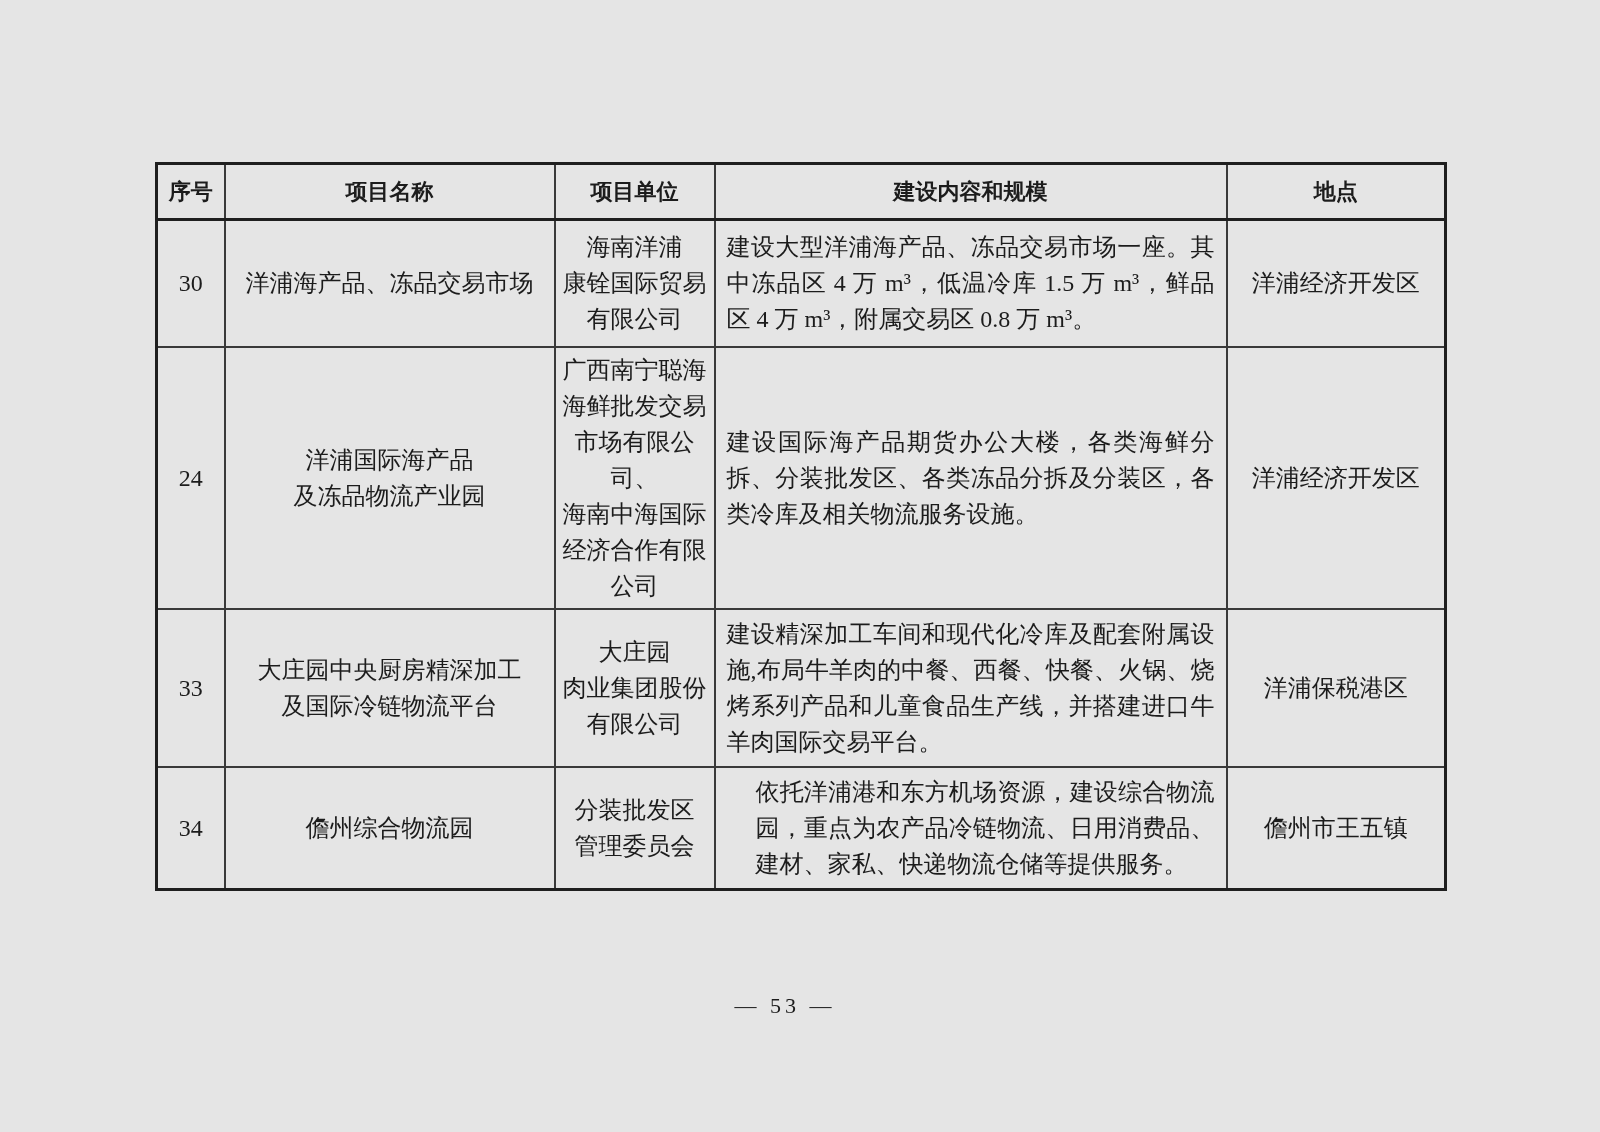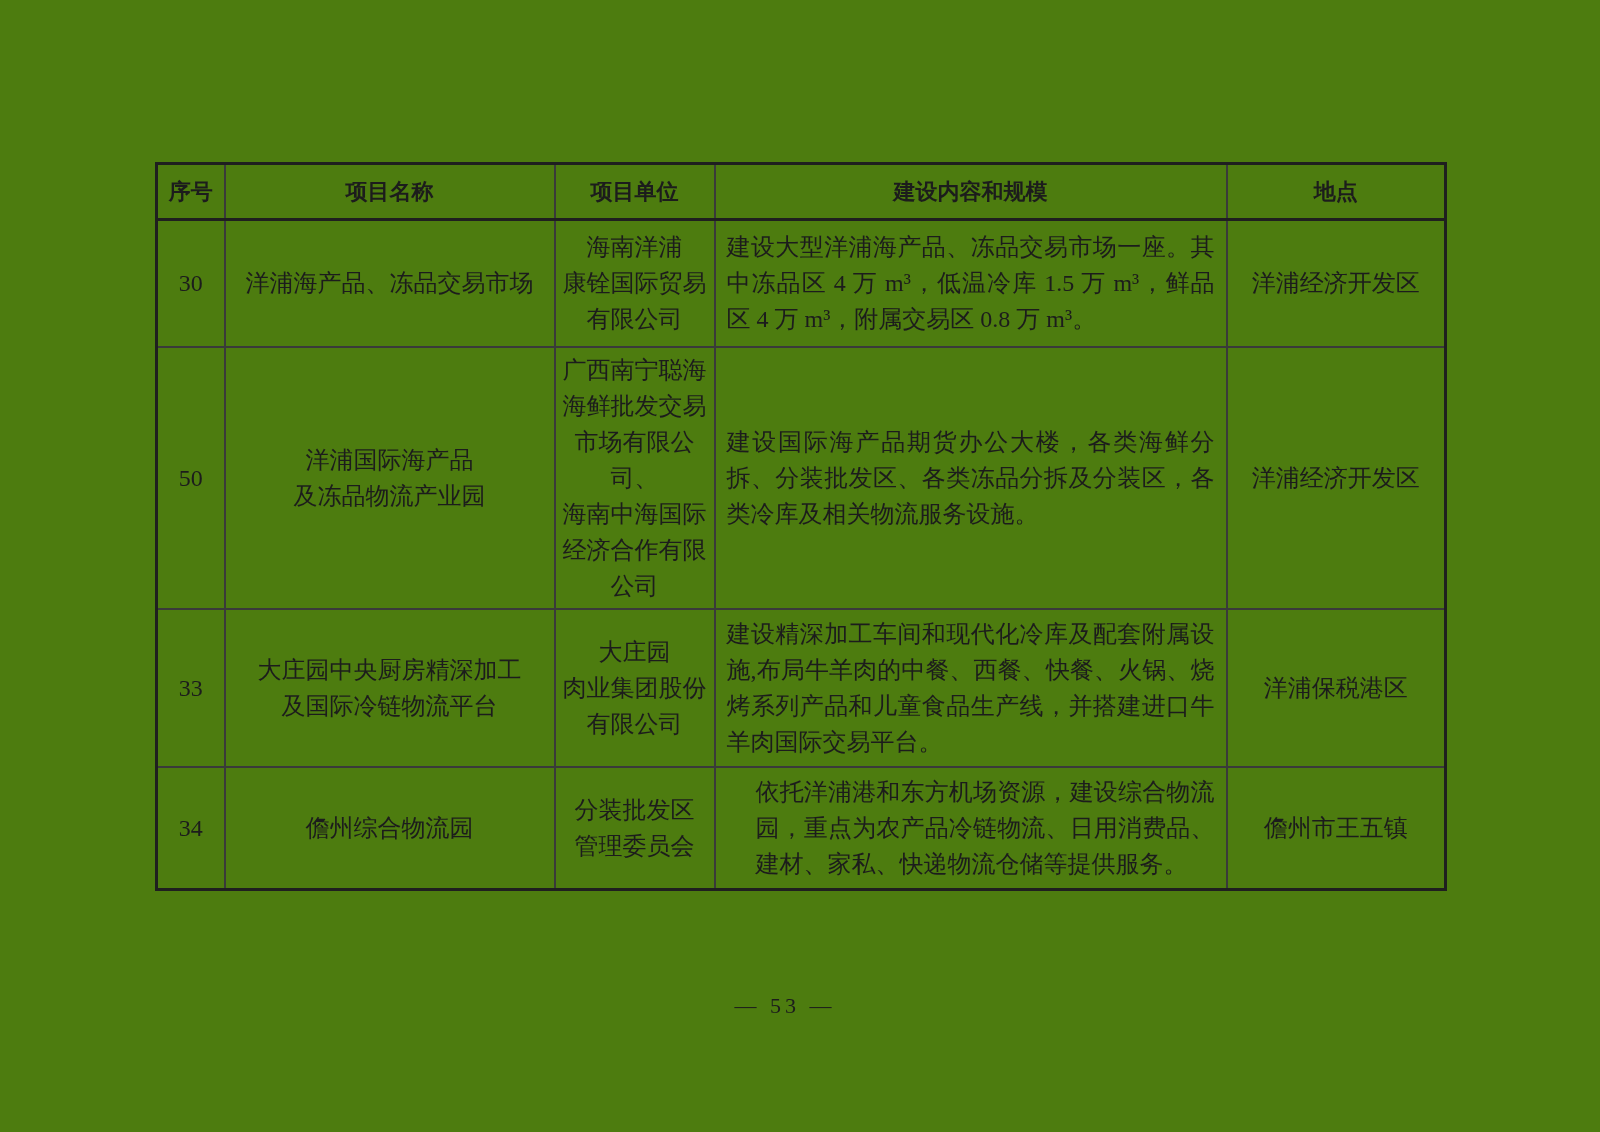--- a/index.html
+++ b/index.html
@@ -8,21 +8,21 @@
     height: 1132px;
     background: #ffffff;
     font-family: "Liberation Serif", "DejaVu Serif", serif;
     color: #1a1a1a;
     position: relative;
   }
   .page {
     position: relative;
     width: 1600px;
     height: 1132px;
-    background: #4d7c0f;
+    background: #e5e5e5;
     overflow: hidden;
   }
   table.project-table {
     position: absolute;
     left: 155px;
     top: 162px;
     width: 1289px;
     border-collapse: collapse;
     table-layout: fixed;
     border: 3px solid #1f1f1f;
@@ -101,21 +101,21 @@
         <tr style="height: 127px;">
       <td class="c-no">30</td>
       <td class="c-name">洋浦海产品、冻品交易市场</td>
       <td class="c-unit">海南洋浦
 康铨国际贸易
 有限公司</td>
       <td class="c-content" style="text-align: justify;">建设大型洋浦海产品、冻品交易市场一座。其中冻品区 4 万 m³，低温冷库 1.5 万 m³，鲜品区 4 万 m³，附属交易区 0.8 万 m³。</td>
       <td class="c-loc">洋浦经济开发区</td>
     </tr>
         <tr style="height: 193px;">
-      <td class="c-no">50</td>
+      <td class="c-no">24</td>
       <td class="c-name">洋浦国际海产品
 及冻品物流产业园</td>
       <td class="c-unit">广西南宁聪海
 海鲜批发交易
 市场有限公司、
 海南中海国际
 经济合作有限
 公司</td>
       <td class="c-content" style="text-align: justify;">建设国际海产品期货办公大楼，各类海鲜分拆、分装批发区、各类冻品分拆及分装区，各类冷库及相关物流服务设施。</td>
       <td class="c-loc">洋浦经济开发区</td>

